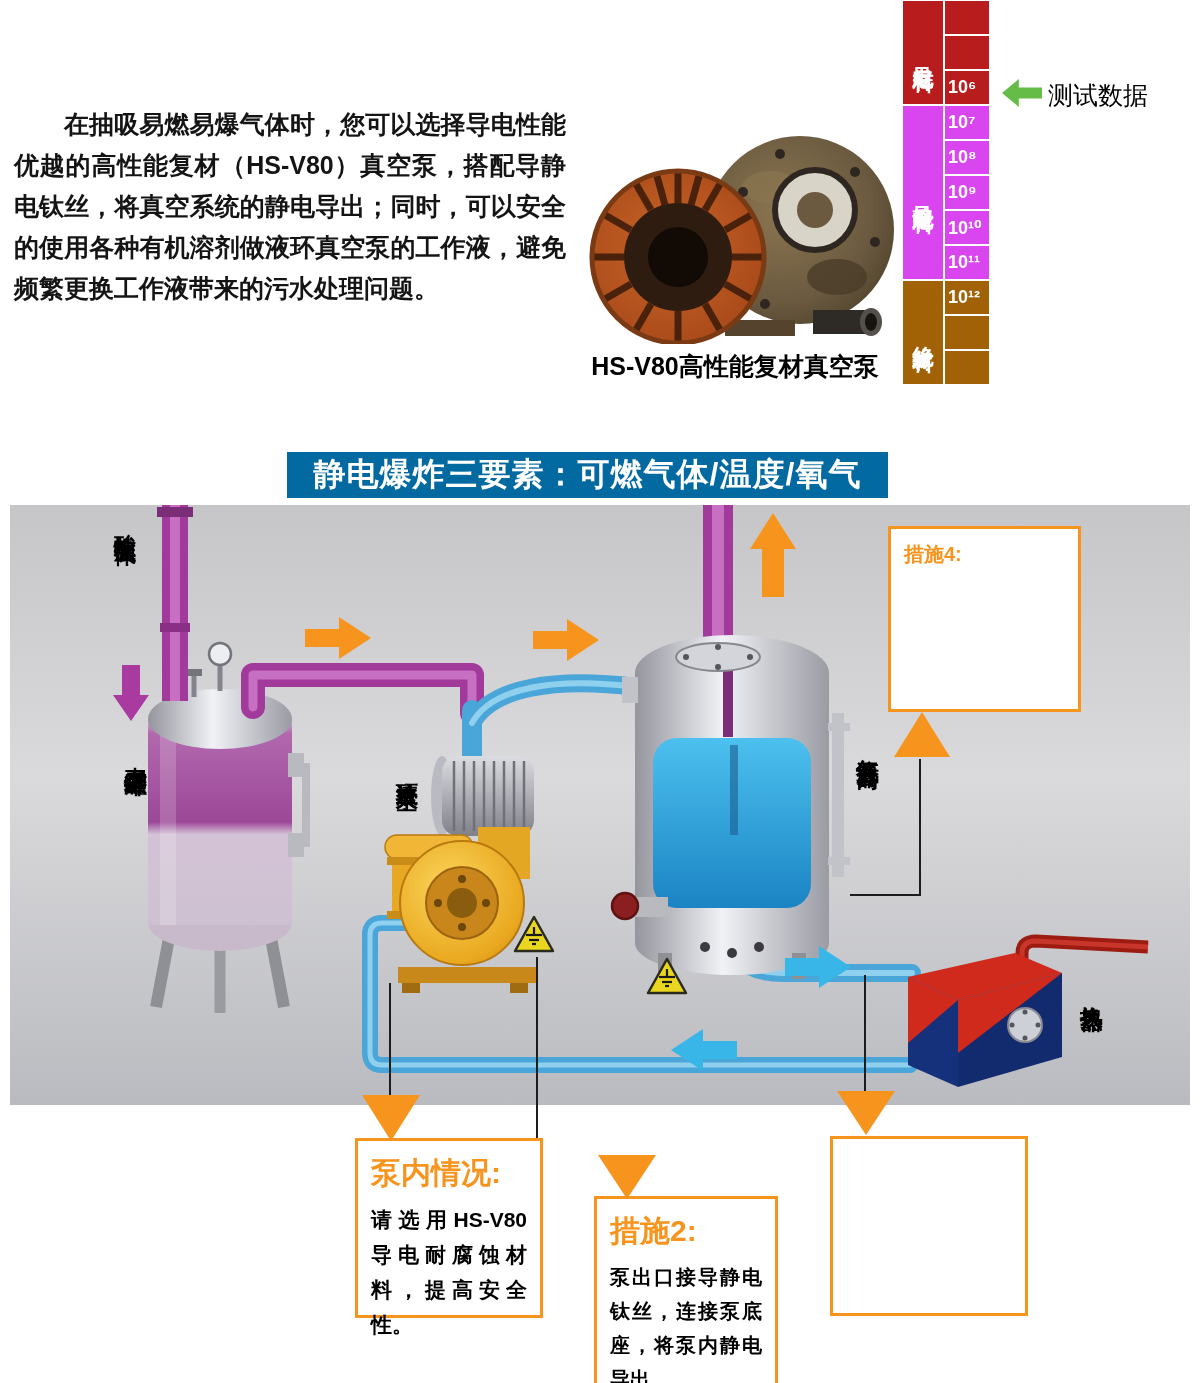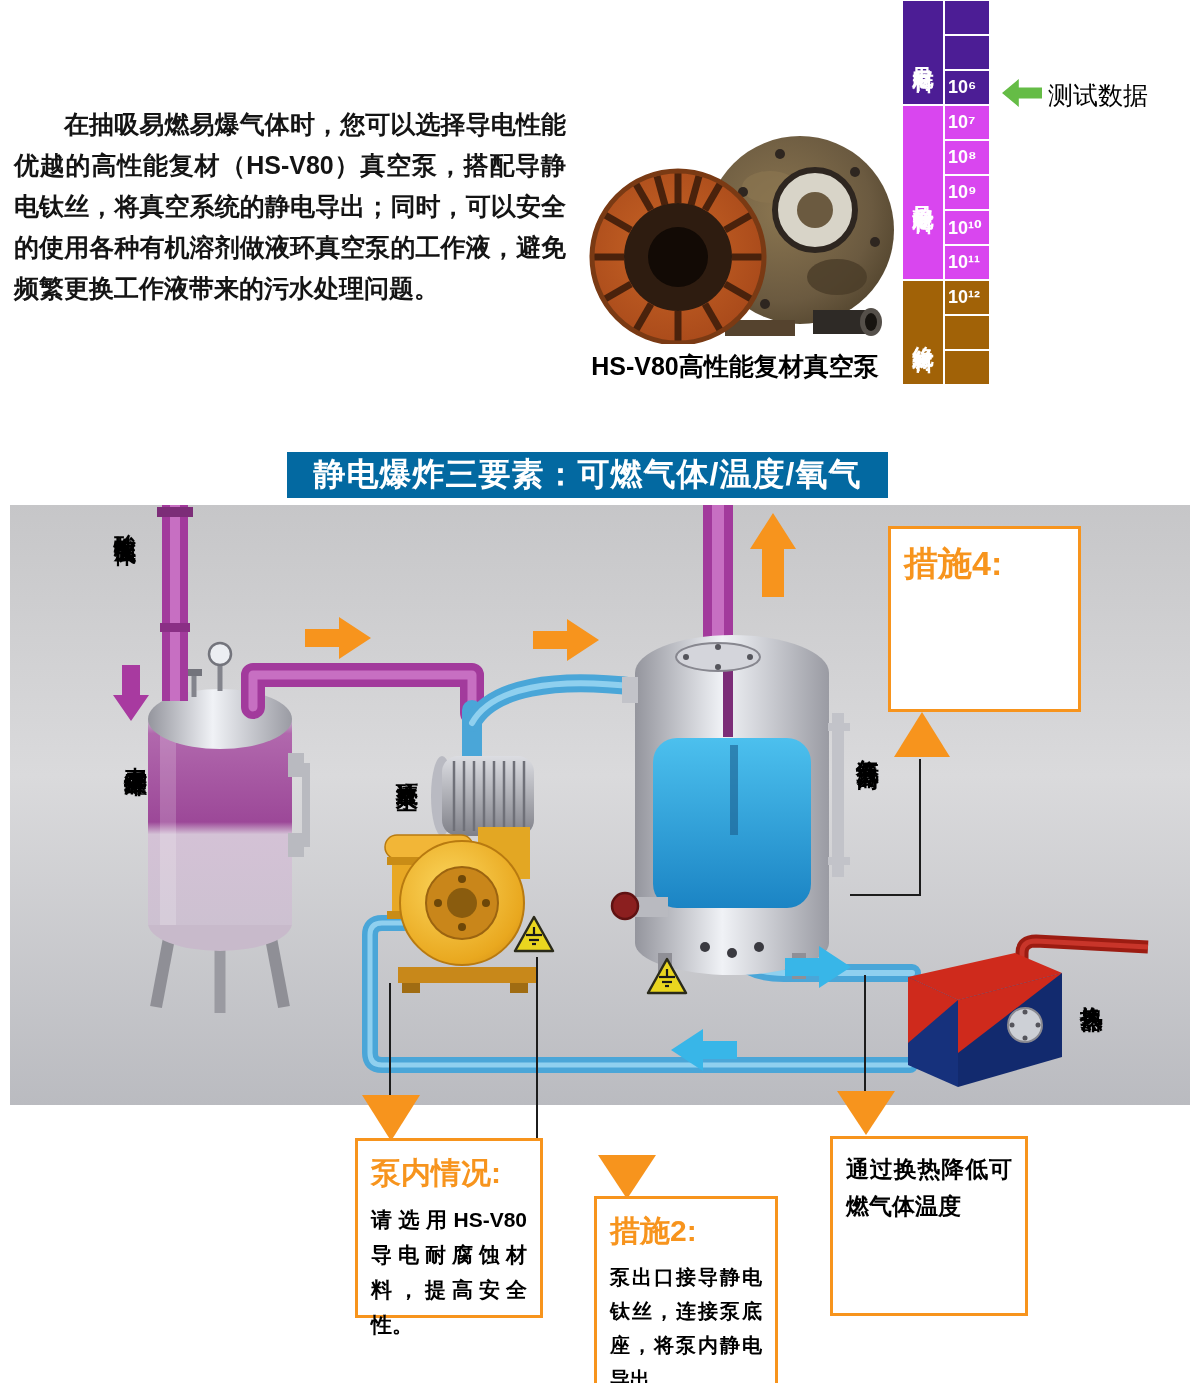--- a/index.html
+++ b/index.html
@@ -21,41 +21,41 @@
   .chart { left:902px; top:0; display:flex; }
   .c-col { display:flex; flex-direction:column; }
   .c-label { width:42px; display:flex; align-items:center; justify-content:center;
              writing-mode:vertical-rl; text-orientation:upright;
              color:#fff; font-weight:700; font-size:21px; letter-spacing:2px;
              border:1px solid #fff; }
   .c-cell { width:46px; height:35px; display:flex; align-items:center;
             padding-left:3px; color:#fff; font-weight:700; font-size:18px;
             border:1px solid #fff; }
   .h3 { height:105px; } .h5 { height:175px; }
-  .bg-green { background:#4c1d95; } .bg-blue { background:#d946ef; } .bg-red { background:#a16207; }
+  .bg-green { background:#b91c1c; } .bg-blue { background:#d946ef; } .bg-red { background:#a16207; }
   .chart-arrow { left:1002px; top:79px; width:40px; height:28px; background:#65bc46;
                  clip-path:polygon(0% 50%, 42% 0%, 42% 30%, 100% 30%, 100% 70%, 42% 70%, 42% 100%); }
   .chart-annotation { left:1048px; top:79px; font-size:25px; font-weight:400; color:#000; }
 
   
   .banner { left:287px; top:452px; width:601px; height:46px; background:#0369a1;
             color:#fff; font-size:32px; font-weight:700; letter-spacing:1px;
             display:flex; align-items:center; justify-content:center; }
 
   
   .diagram { left:10px; top:505px; width:1180px; height:878px; pointer-events:none; }
 
   .vlabel { position:absolute; writing-mode:vertical-rl; text-orientation:upright;
             font-weight:700; color:#000; font-size:23px; letter-spacing:2px; line-height:1; }
 
   
   .callout { position:absolute; background:#fff; border:3px solid #f7941d; padding:12px 13px; }
   .co-title { color:#f7941d; font-weight:700; font-size:30px; margin-bottom:8px; }
   .co-body  { color:#000; font-weight:700; font-size:21px; line-height:35px; text-align:justify; }
-  .co-m4 .co-title { font-size:34px; }
+  .co-m4 .co-title { font-size:20px; }
   .co-m4 .co-body  { font-size:19px; line-height:29px; }
   .co-m2 .co-body  { font-size:20px; line-height:34px; }
   .co-m3 .co-body  { font-size:23px; line-height:37px; }
 </style>
 </head>
 <body>
 
 <div class="intro abs">在抽吸易燃易爆气体时，您可以选择导电性能优越的高性能复材（HS-V80）真空泵，搭配导静电钛丝，将真空系统的静电导出；同时，可以安全的使用各种有机溶剂做液环真空泵的工作液，避免频繁更换工作液带来的污水处理问题。</div>
 
 <div class="pump-photo abs">
@@ -329,14 +329,13 @@
   <div class="co-title">泵内情况:</div>
   <div class="co-body">请选用HS-V80导电耐腐蚀材料，提高安全性。</div>
 </div>
 
 <div class="callout co-m2" style="left:594px; top:1196px; width:184px; height:199px;">
   <div class="co-title">措施2:</div>
   <div class="co-body">泵出口接导静电钛丝，连接泵底座，将泵内静电导出</div>
 </div>
 
 <div class="callout co-m3" style="left:830px; top:1136px; width:198px; height:180px;">
-  <div class="co-body">通过换热降低可燃气体温度</div>
 </div>
 
 </body></html>

